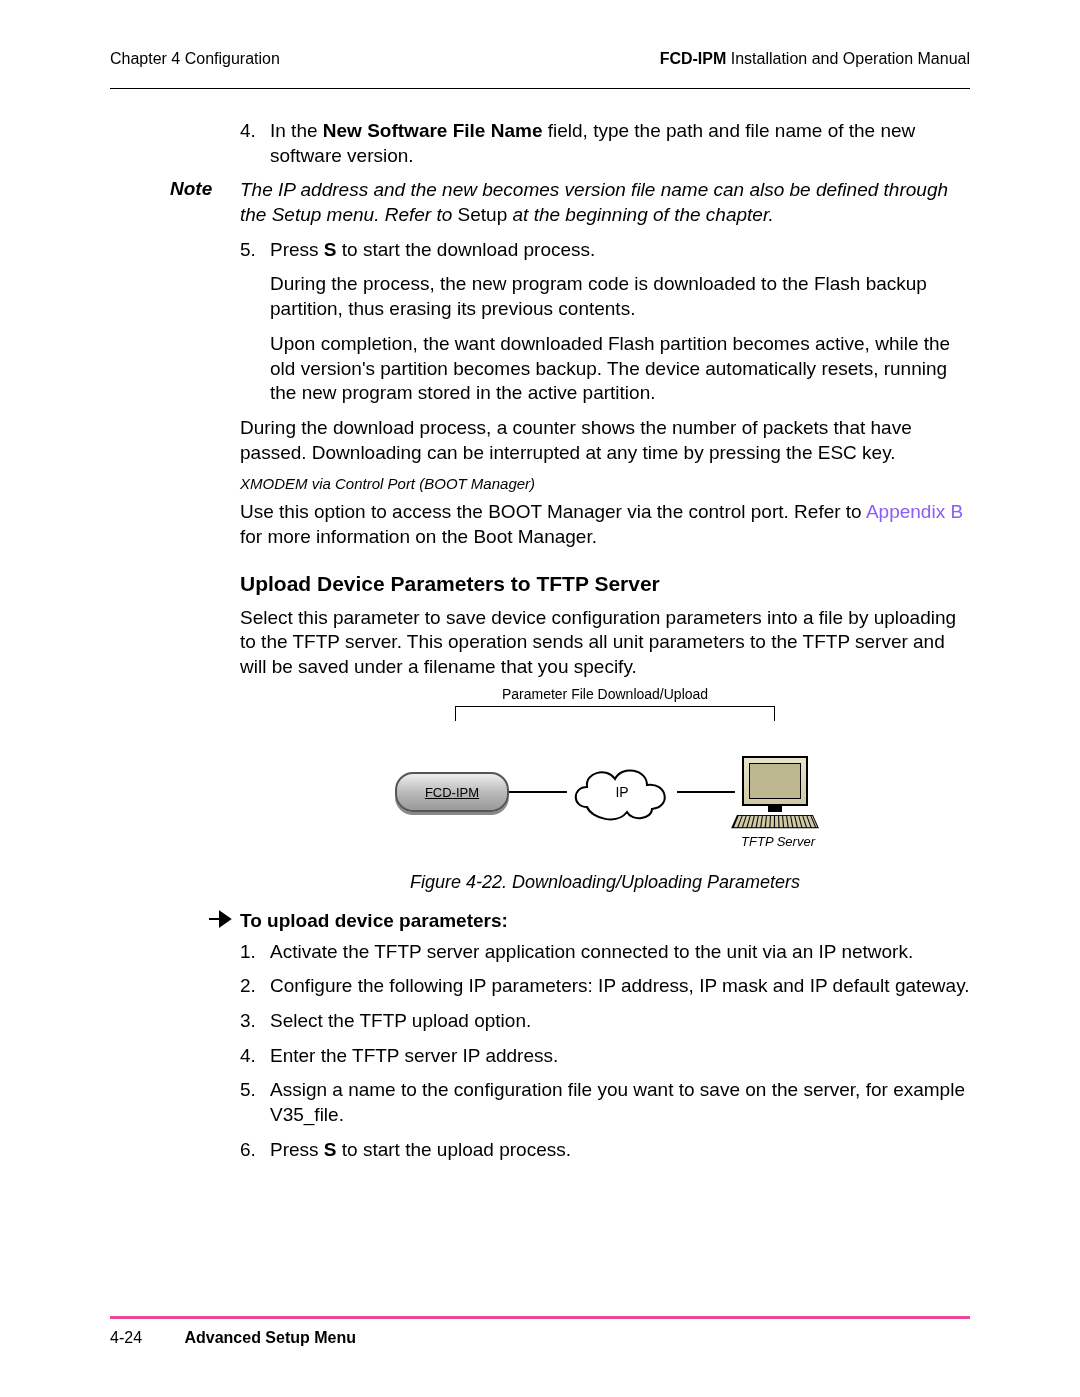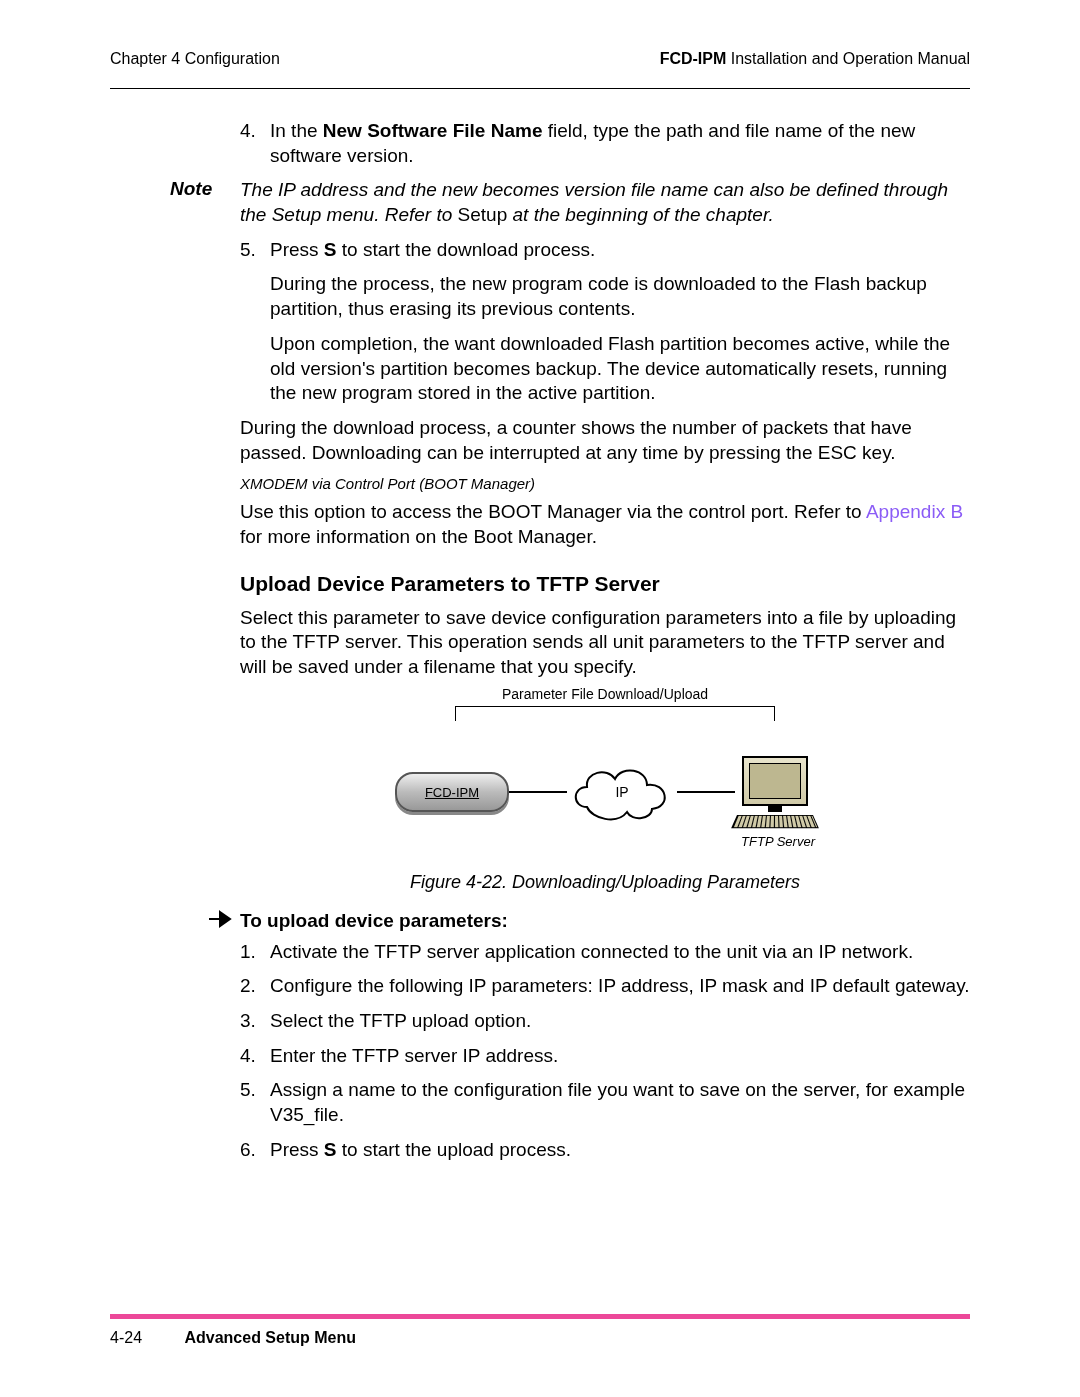--- a/index.html
+++ b/index.html
@@ -107,21 +107,21 @@
   .proc-title {
     font-weight: 700;
     font-size: 19px;
     margin-left: 6px;
   }
   .footer {
     position: absolute;
     left: 110px;
     right: 110px;
     bottom: 50px;
-    border-top: 5px solid #ec4899;
+    border-top: 3px solid #ec4899;
     padding-top: 10px;
     font-size: 16px;
   }
   .footer .pnum { display: inline-block; width: 70px; }
   .footer .sect { font-weight: 600; }
   
   .diagram {
     position: relative;
     height: 160px;
   }

